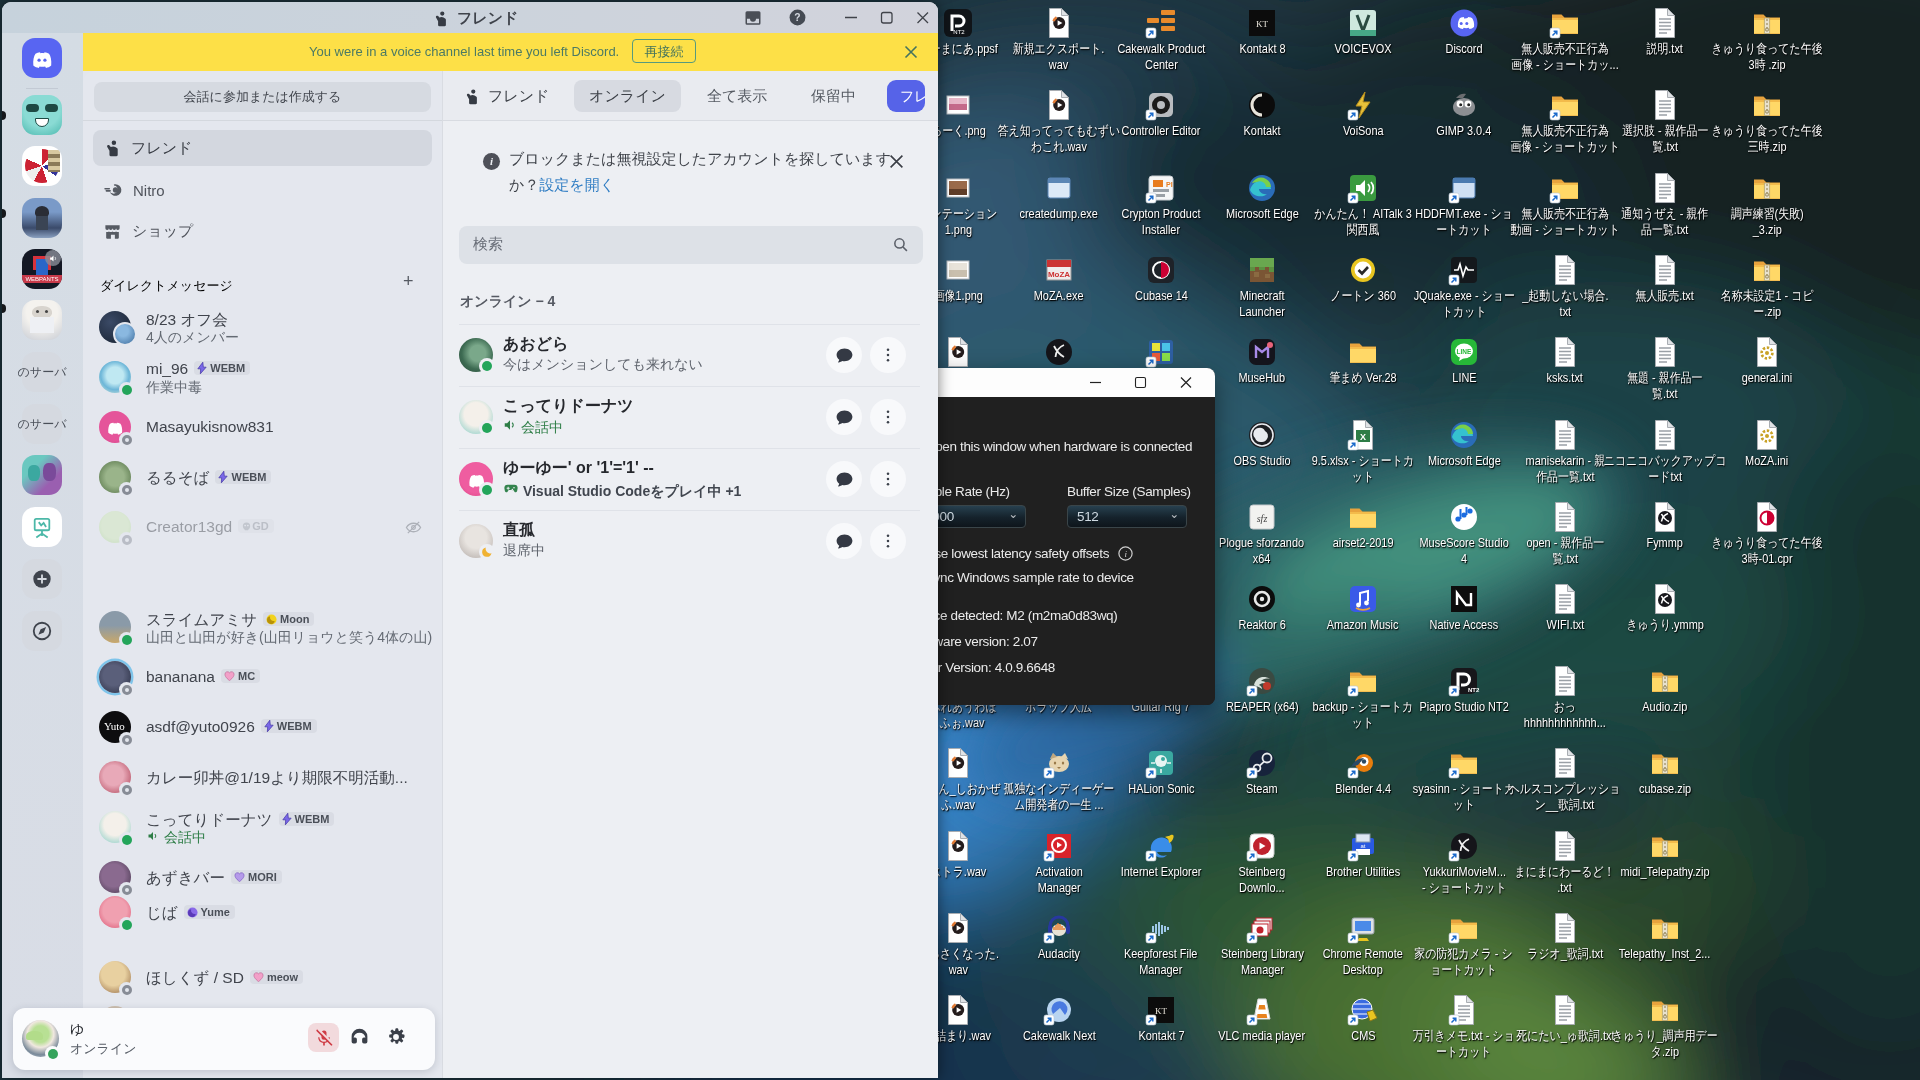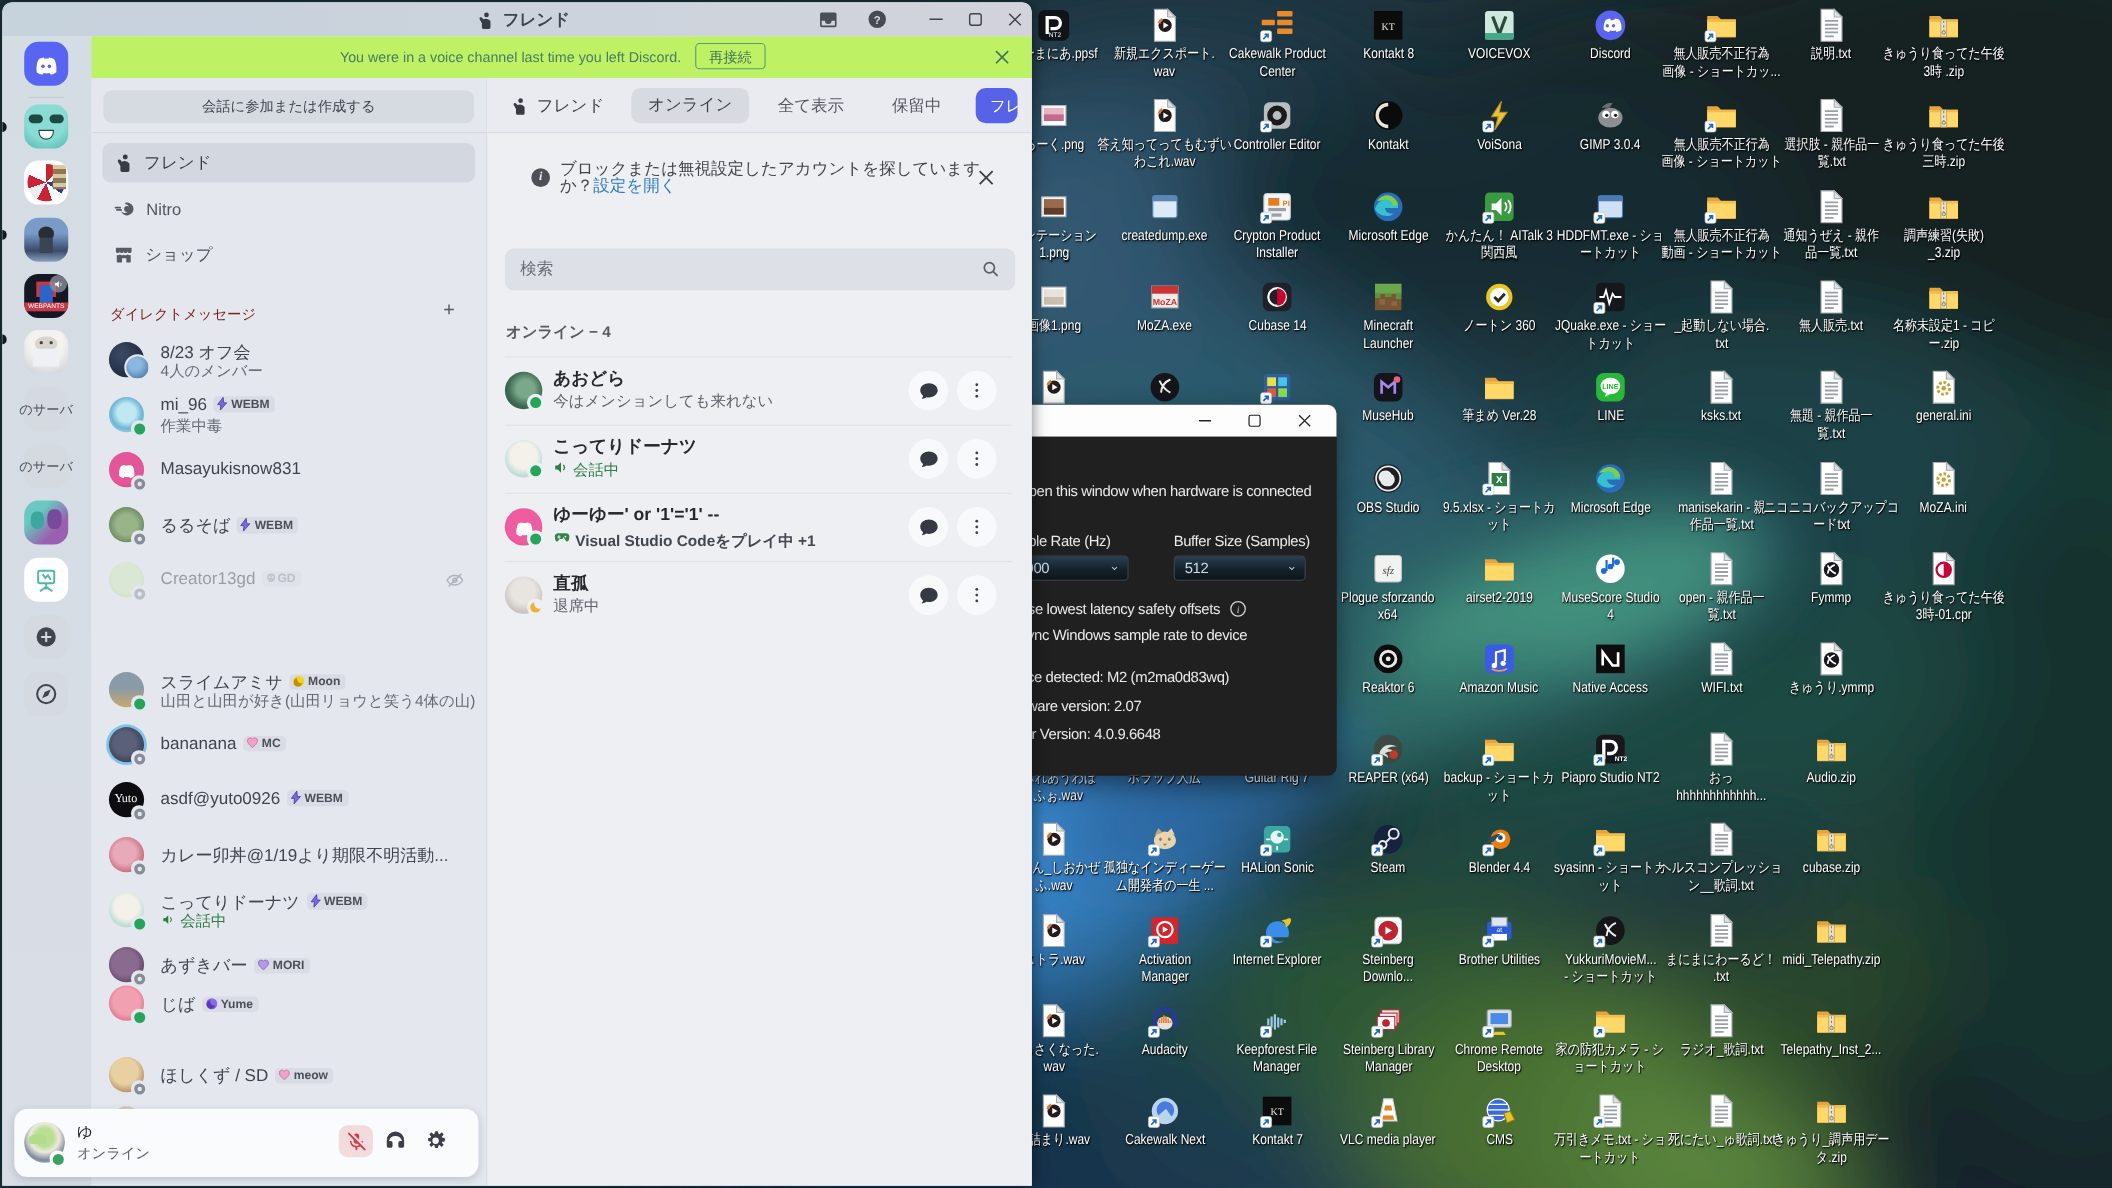--- a/index.html
+++ b/index.html
@@ -16,21 +16,21 @@
 #dlg .bd{position:absolute;left:0;top:29px;right:0;bottom:0;background:#202020;border-radius:0 0 8px 8px}
 #dlg .it{position:absolute;white-space:nowrap}
 .dd{position:absolute;height:23px;background:linear-gradient(180deg,#27404f,#15222b 55%,#0e151b);border:1px solid #3a4549;border-radius:4px;color:#cfdae2;
  font-size:13.5px;line-height:21px;padding-left:9px}
 .dd:after{content:"\2304";position:absolute;right:7px;top:-2px;color:#b8bcc0;font-size:12px}
 
 #dc{position:absolute;left:2px;top:2px;width:936px;height:1076px;z-index:10;background:#e3e6ed;
  box-shadow:0 0 14px rgba(0,0,0,.5);color:#3a3e46;border-radius:9px 9px 0 0;overflow:hidden}
 #ttl{position:absolute;left:0;top:0;right:0;height:31px;background:linear-gradient(90deg,#c6d2dc,#ccd3dc 55%,#d2d3dc)}
 #rail{position:absolute;left:0;top:31px;width:81px;bottom:0;background:linear-gradient(180deg,#d4dce4,#d9dde6)}
-#bnr{position:absolute;left:81px;top:31px;right:0;height:38px;background:#bef264;color:#4f7a66}
+#bnr{position:absolute;left:81px;top:31px;right:0;height:38px;background:#fde047;color:#4f7a66}
 #cw{position:absolute;left:81px;top:69px;right:0;bottom:0;background:#e4e7ee;border-top-left-radius:12px;overflow:hidden}
 #sb{position:absolute;left:0;top:0;width:359px;bottom:0;background:#e4e7ee}
 #mn{position:absolute;left:359px;top:0;right:0;bottom:0;background:#edeff3;border-left:1px solid #d9dce2}
 .srv{position:absolute;left:20px;width:40px;height:40px;border-radius:13px;overflow:hidden}
 .nav{position:absolute;left:10px;width:339px;height:36px;border-radius:8px;font-size:15px;display:flex;align-items:center}
 .nav svg{margin:0 10px 0 10px}
 .dmr{position:absolute;left:8px;width:343px;height:50px}
 .dmav{position:absolute;left:8px;top:9px;width:32px;height:32px;border-radius:50%}
 .dmn{position:absolute;left:55px;font-size:15.5px;color:#40444c;white-space:nowrap}
 .dms{position:absolute;left:55px;font-size:14px;color:#646a73;white-space:nowrap}
@@ -1113,21 +1113,21 @@
               <circle cx="15" cy="12" r="3.2"></circle>
             </svg>
             <span>Nitro</span>
           </div>
   <div class="nav" style="top:142px;color:#50545c">
             <svg width="19" height="19" viewBox="0 0 24 24" fill="#565b63">
               <path d="M3 4h18v4a2.2 2.2 0 0 1-2.2 2.2A2.2 2.2 0 0 1 16.5 8a2.2 2.2 0 0 1-2.3 2.2A2.2 2.2 0 0 1 12 8a2.2 2.2 0 0 1-2.2 2.2A2.2 2.2 0 0 1 7.5 8a2.2 2.2 0 0 1-2.3 2.2A2.2 2.2 0 0 1 3 8zM4 12.5a4 4 0 0 0 3.5-.6 4 4 0 0 0 4.5.1 4 4 0 0 0 4.5-.1 4 4 0 0 0 3.5.6V20a1 1 0 0 1-1 1h-4v-5h-5v5H5a1 1 0 0 1-1-1z"></path>
             </svg>
             <span>ショップ</span>
           </div>
-  <div style="position:absolute;left:17px;top:206px;font-size:13px;color:#7f1d1d">ダイレクトメッセージ</div>
+  <div style="position:absolute;left:17px;top:206px;font-size:13px;color:#000000">ダイレクトメッセージ</div>
   <div style="position:absolute;left:320px;top:200px;color:#555a62;font-size:18px">+</div>
   <div class="dmr" style="top:231px;">
             <div class="dmav" style="background:radial-gradient(circle at 35% 35%,#3b4a66,#16202e)"></div>
             <div style="position:absolute;left:22px;top:20px;width:24px;height:24px;border-radius:50%;background:radial-gradient(circle at 40% 35%,#8ab8e0 30%,#3a6a9a);border:2.5px solid #e4e7ee"></div>
             <div class="dmn" style="top:8px">8/23 オフ会</div>
             <div class="dms" style="top:27px">4人のメンバー</div>
           </div>
 <div class="dmr" style="top:281px;">
             <div class="dmav" style="background:radial-gradient(circle at 50% 45%,#bfe8f2 35%,#6db6d8 60%,#e8f0d8)"></div>
             <div class="dmn" style="top:8px">mi_96<span class="bdg"><svg width="10" height="12" viewBox="0 0 12 14" style="vertical-align:-2px">
@@ -1263,21 +1263,21 @@
                 <path d="M14.5 8a3 3 0 1 0-3-3 3 3 0 0 0 3 3zM5.5 9.5a1.5 1.5 0 0 1 1.5-1.5h.6a1.5 1.5 0 0 1 1.2.6l1.5 2a8.3 8.3 0 0 1 8.7 1.7 1.9 1.9 0 0 1 .6 1.4V21a2 2 0 0 1-2 2h-7a2 2 0 0 1-2-2v-5.2L5.9 11a1.5 1.5 0 0 1-.4-1z"></path>
               </svg>
               <span>フレンド</span>
             </div>
    <div style="position:absolute;left:131px;top:9px;width:107px;height:32px;border-radius:8px;background:#d7dae1;text-align:center;line-height:32px;font-size:15px;color:#3c4047">オンライン</div>
    <div style="position:absolute;left:264px;top:16px;font-size:15px;color:#565b63">全て表示</div>
    <div style="position:absolute;left:368px;top:16px;font-size:15px;color:#565b63">保留中</div>
    <div style="position:absolute;left:444px;top:9px;width:38px;height:32px;border-radius:9px;background:#5663e8;color:#fff;font-size:14px;line-height:32px;padding-left:13px;overflow:hidden;white-space:nowrap">フレンドに追加</div>
   </div>
   <div style="position:absolute;left:40px;top:82px;width:17px;height:17px;border-radius:50%;background:#4e5058;color:#eceef2;font-size:11px;font-weight:bold;text-align:center;line-height:17px;font-family:'Liberation Serif';font-style:italic">i</div>
-  <div style="position:absolute;left:66px;top:75px;font-size:15px;color:#3f434a;line-height:16px">ブロックまたは無視設定したアカウントを探しています<br>か？<span style="color:#2e7cc3">設定を開く</span></div>
+  <div style="position:absolute;left:66px;top:75px;font-size:15px;color:#3f434a;line-height:26px">ブロックまたは無視設定したアカウントを探しています<br>か？<span style="color:#2e7cc3">設定を開く</span></div>
   <svg style="position:absolute;left:446px;top:83px" width="15" height="15" viewBox="0 0 14 14">
             <path d="M1.5 1.5l11 11M12.5 1.5l-11 11" stroke="#3a3e45" stroke-width="1.5"></path>
           </svg>
   <div style="position:absolute;left:16px;top:155px;right:15px;height:38px;border-radius:8px;background:#dde1e7">
    <div style="position:absolute;left:14px;top:9px;font-size:15px;color:#696e78">検索</div>
    <div style="position:absolute;right:14px;top:10px"><svg width="17" height="17" viewBox="0 0 24 24" fill="none" stroke="#5a5f68" stroke-width="2.2">
                 <circle cx="10.5" cy="10.5" r="6.5"></circle>
                 <path d="M15.5 15.5L21 21"></path>
               </svg></div>
   </div>

